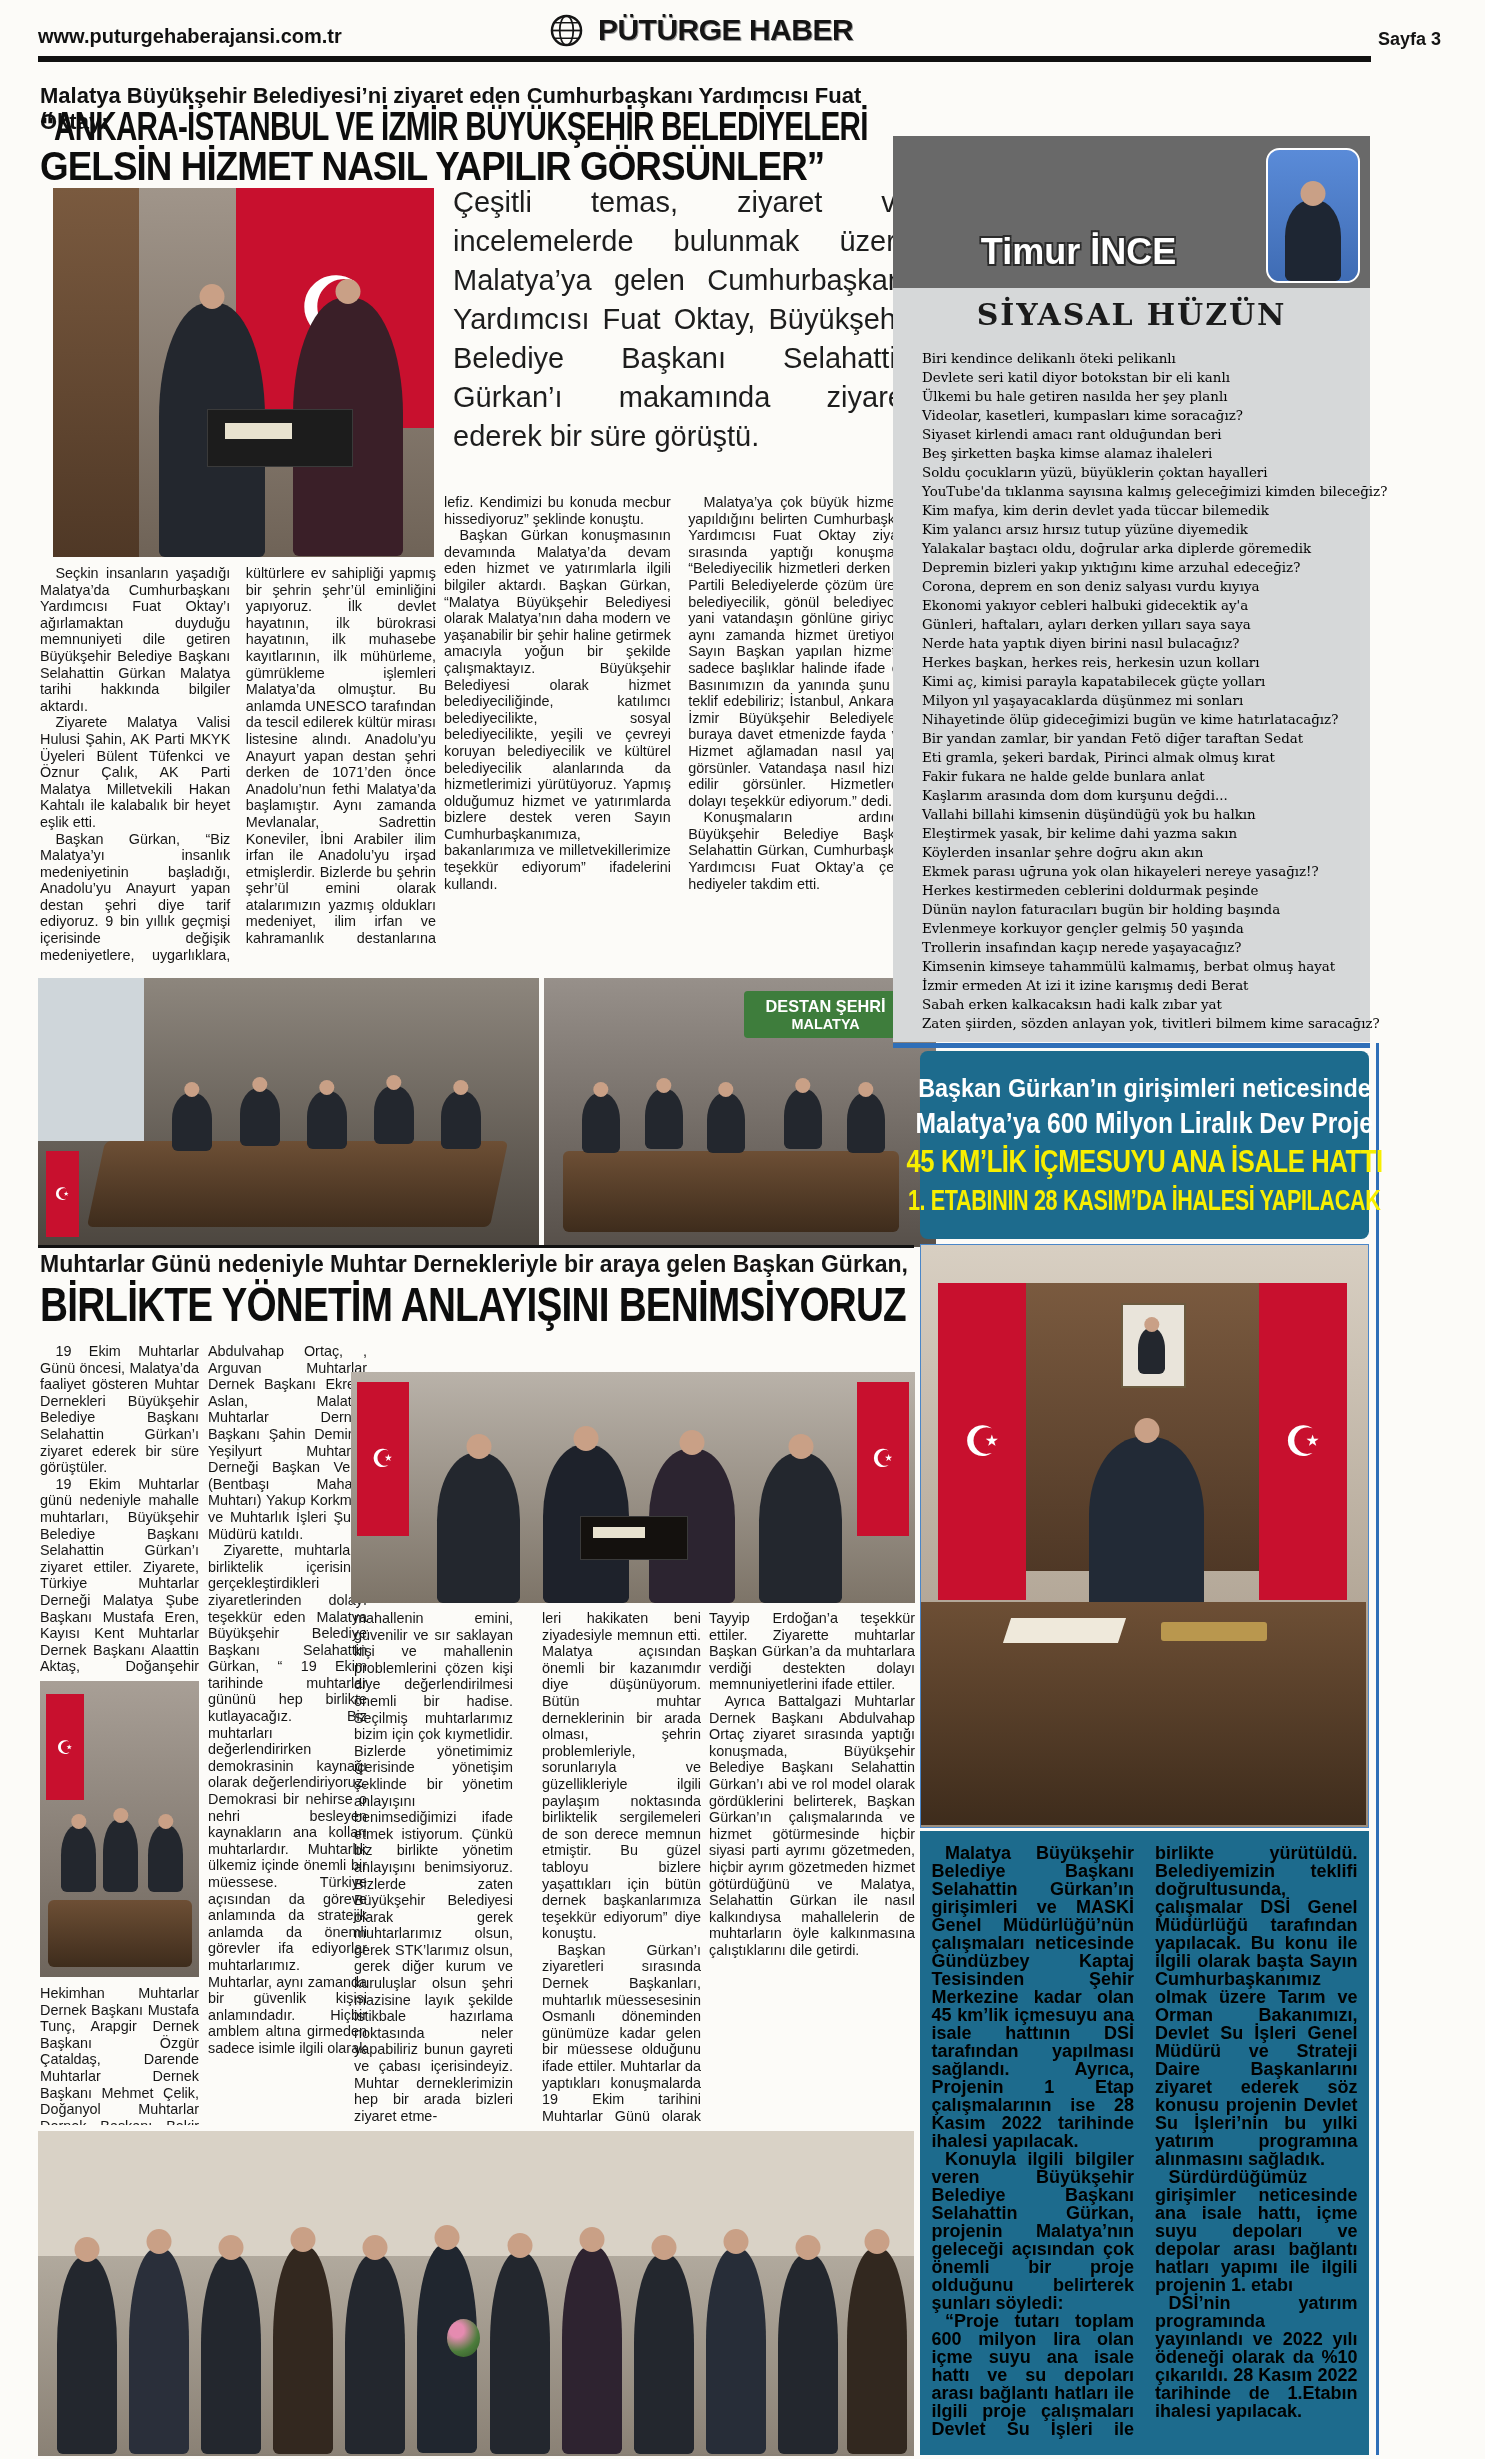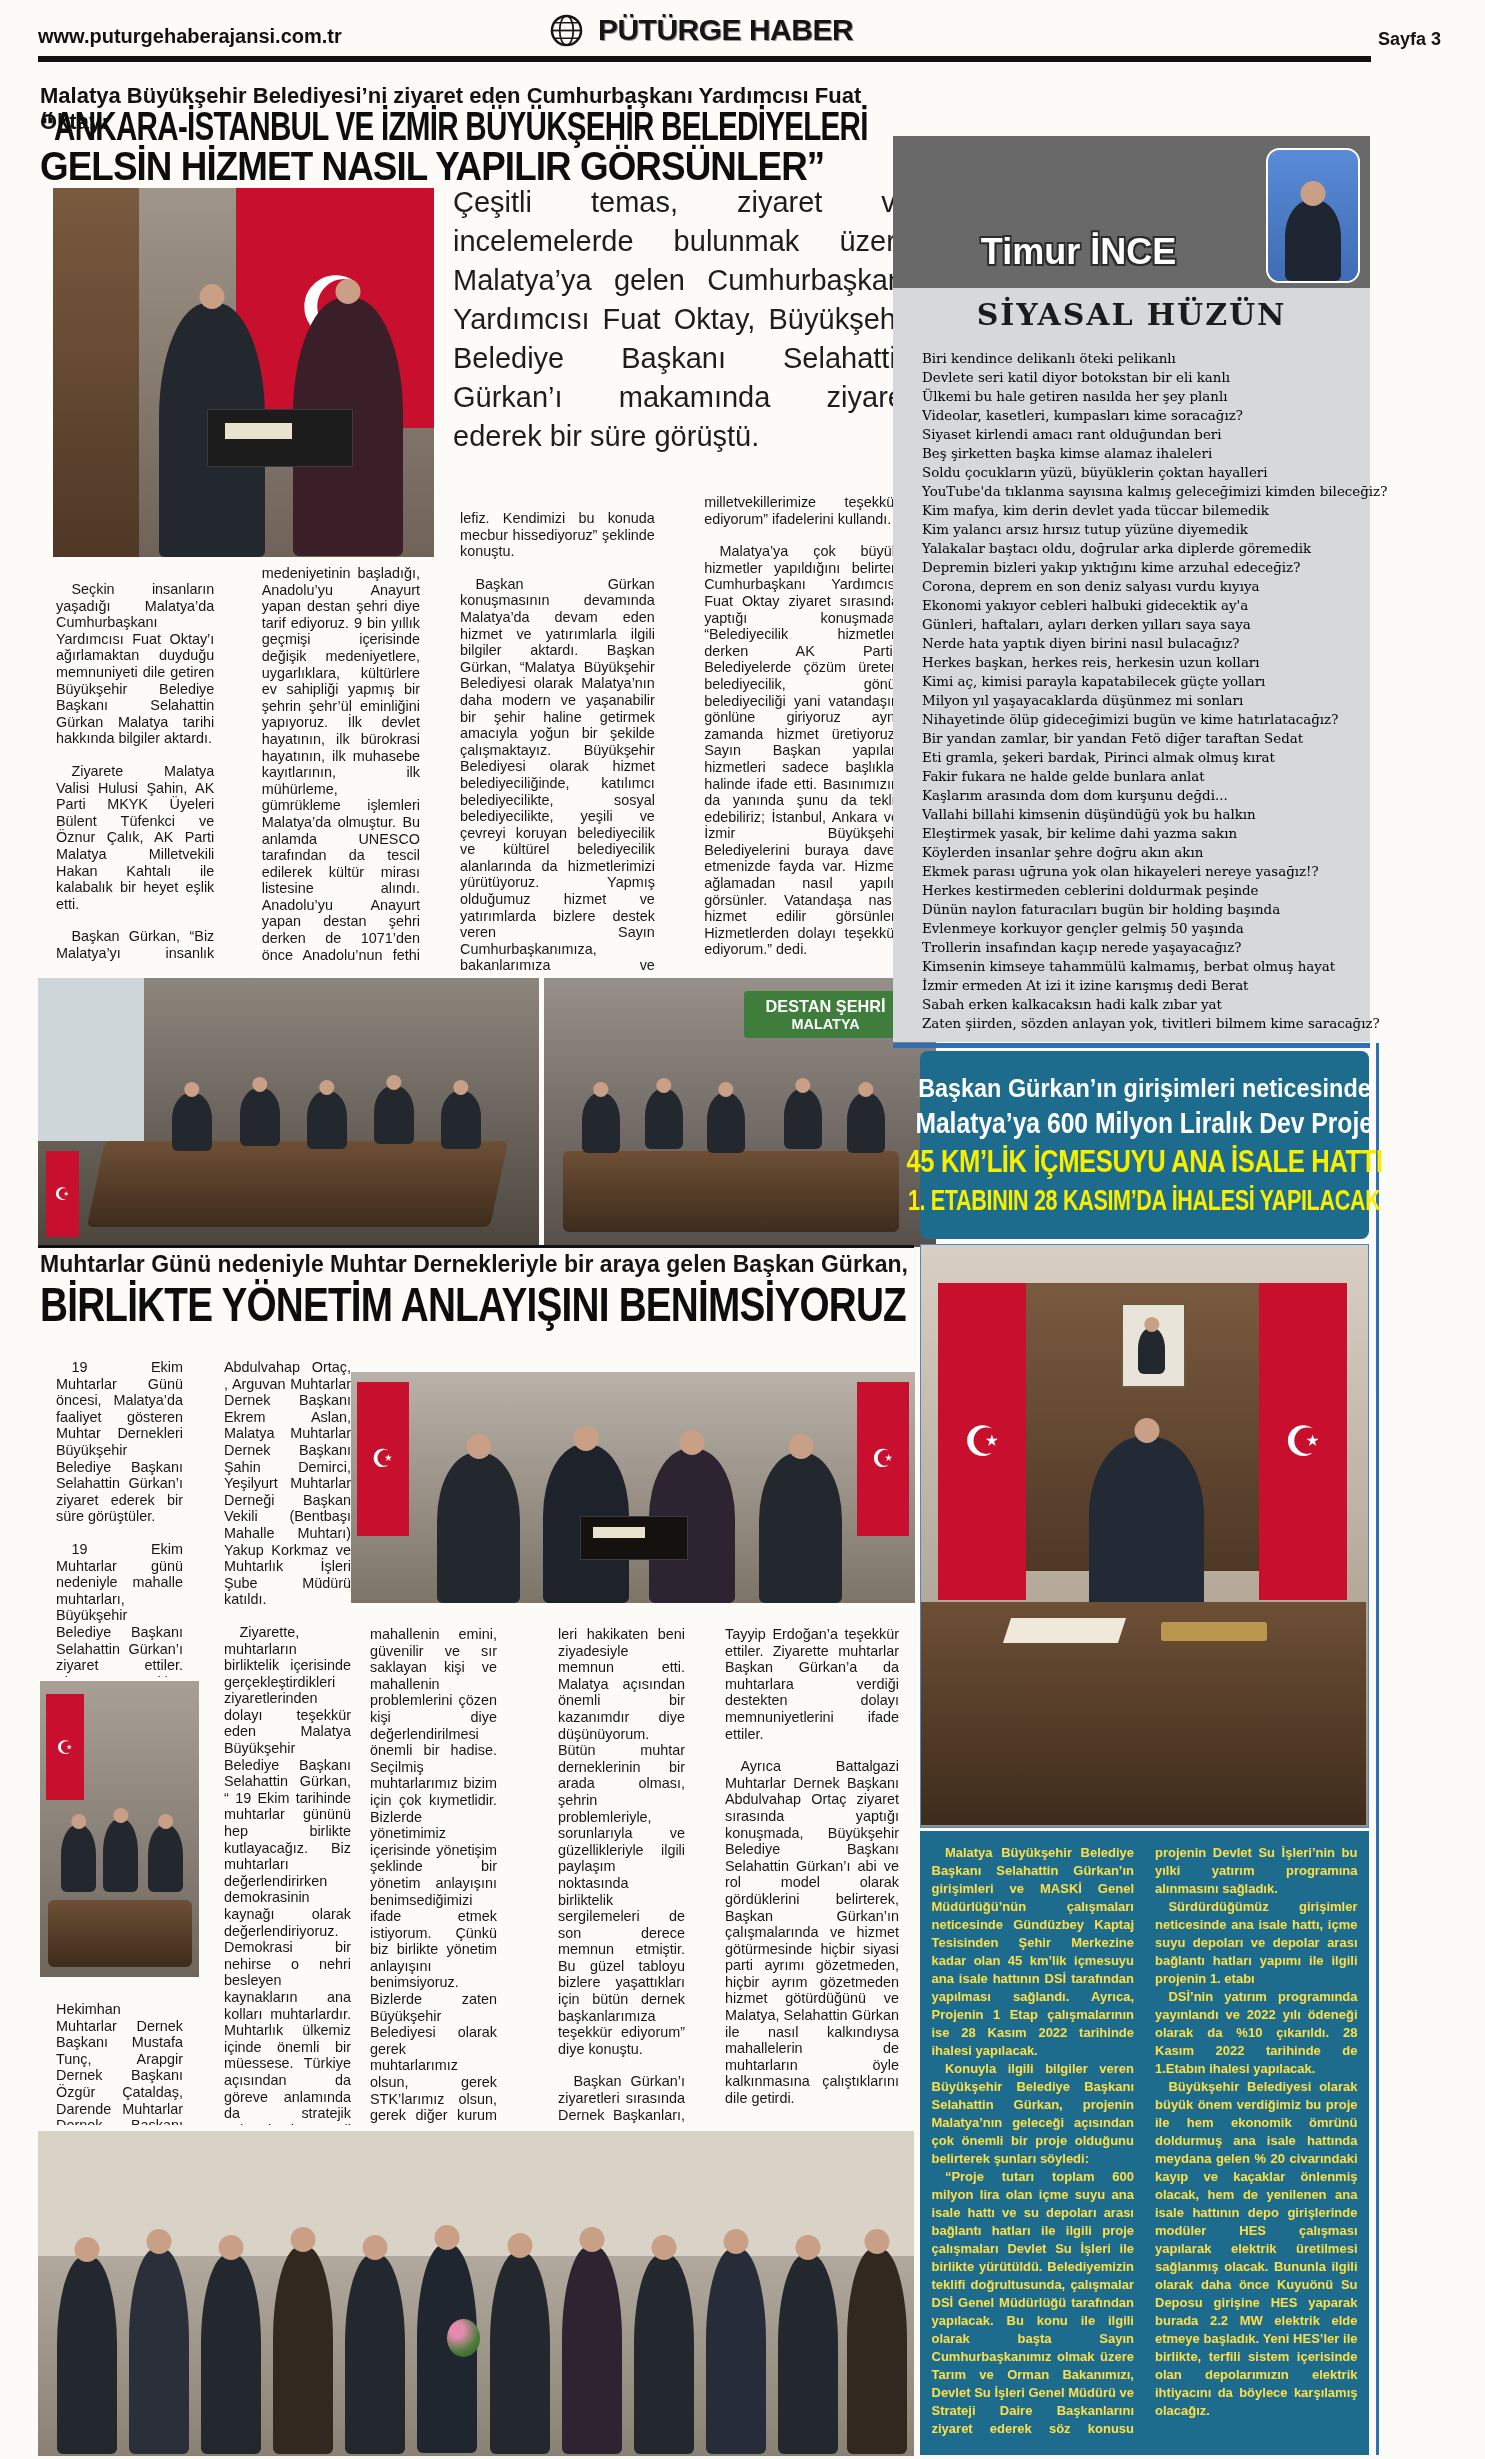--- a/index.html
+++ b/index.html
@@ -17,21 +17,21 @@
   .kicker{left:40px;top:83px;width:869px;font-size:22px;font-weight:600;color:#111;}
   .cond{white-space:nowrap;font-weight:900;letter-spacing:-1px;transform-origin:0 50%;color:#0d0d0d;}
   .hl1{left:40px;top:104px;font-size:40px;transform:scaleX(.74);}
   .hl2{left:40px;top:144px;font-size:40px;transform:scaleX(.92);}
   .kicker2{left:40px;top:1251px;width:869px;font-size:23px;font-weight:600;}
   .hl3{left:40px;top:1276px;font-size:49px;transform:scaleX(.79);}
   
   .lead{left:453px;top:183px;width:459px;height:311px;font-size:29px;line-height:39px;
         text-align:justify;color:#1d1d1d;overflow:hidden;}
   .body{font-size:14.4px;line-height:16.6px;text-align:justify;color:#161616;overflow:hidden;}
-  .body p{margin:16px;text-indent:15.4px;}
+  .body p{margin:0;text-indent:15.4px;}
   .body p.noind{text-indent:0;}
   .block-a{left:40px;top:565px;width:396px;height:411px;column-count:2;column-gap:15.4px;}
   .block-b{left:444px;top:494px;width:471px;height:482px;column-count:2;column-gap:17.3px;}
   .bcol{font-size:14.4px;line-height:16.6px;}
   .c1a{left:40px;top:1343px;width:159px;height:334px;}
   .c1b{left:40px;top:1985px;width:159px;height:140px;}
   .c2{left:208px;top:1343px;width:159px;height:782px;}
   .c3{left:354px;top:1610px;width:159px;height:515px;}
   .c4{left:542px;top:1610px;width:159px;height:515px;}
   .c5{left:709px;top:1610px;width:206px;height:515px;}
@@ -53,22 +53,22 @@
   
   .promo{left:920px;top:1051px;width:449px;height:188px;background:#1d6b8d;border-radius:7.7px;
          display:flex;flex-direction:column;align-items:center;justify-content:center;gap:2.9px;}
   .promo div{white-space:nowrap;}
   .promo-1{font-size:26px;font-weight:700;color:#fff;transform:scaleX(.9);}
   .promo-2{font-size:29px;font-weight:700;color:#fff;transform:scaleX(.85);}
   .promo-3{font-size:32px;font-weight:900;color:#f8ef00;transform:scaleX(.8);letter-spacing:-0.5px;}
   .promo-4{font-size:30px;font-weight:900;color:#f8ef00;transform:scaleX(.72);letter-spacing:-0.5px;}
   
   .project{left:920px;top:1831px;width:449px;height:624px;background:#1d6b8d;box-sizing:border-box;
-           padding:13.4px 11.5px;column-count:2;column-gap:21px;font-size:13px;line-height:18px;
-           font-weight:700;color:#fde047;text-align:justify;overflow:hidden;}
+           padding:13.4px 11.5px;column-count:2;column-gap:21px;font-size:18px;line-height:18px;
+           font-weight:700;color:#000000;text-align:justify;overflow:hidden;}
   .project p{margin:0;text-indent:13.4px;}
   
   .photo{position:absolute;overflow:hidden;background:linear-gradient(180deg,#a0958a,#6f6357);}
   .fig{position:absolute;background:#23272e;border-radius:45% 45% 5.8px 5.8px;}
   .fig::before{content:"";position:absolute;top:-19px;left:50%;transform:translateX(-50%);
                width:25px;height:25px;border-radius:50%;background:#c9a086;}
   .fig.small::before{width:15.4px;height:15.4px;top:-11.5px;}
   .flag{position:absolute;background:#c8102e;display:flex;align-items:center;justify-content:center;}
   .crescent{color:#fff;font-family:"DejaVu Sans",sans-serif;}
   .sign-green{position:absolute;background:#3e7d3c;color:#fff;text-align:center;border-radius:3.8px;

